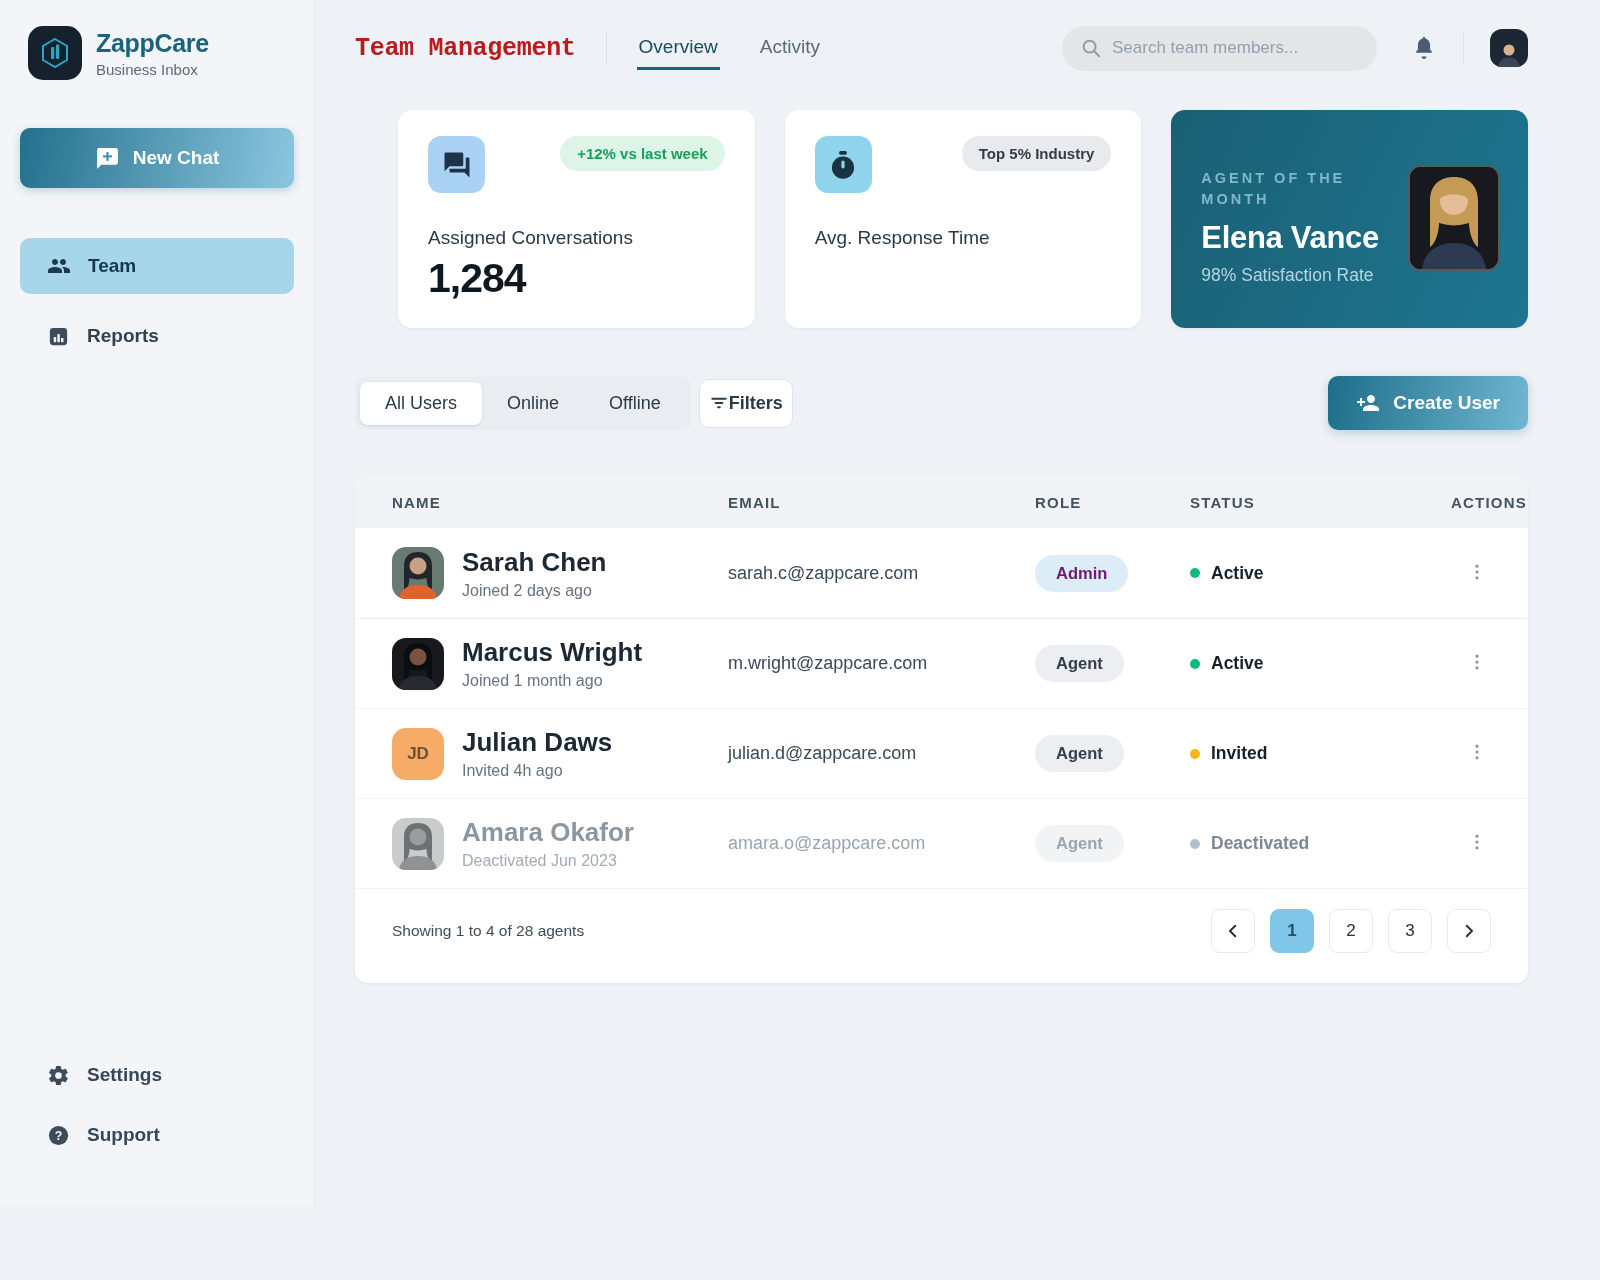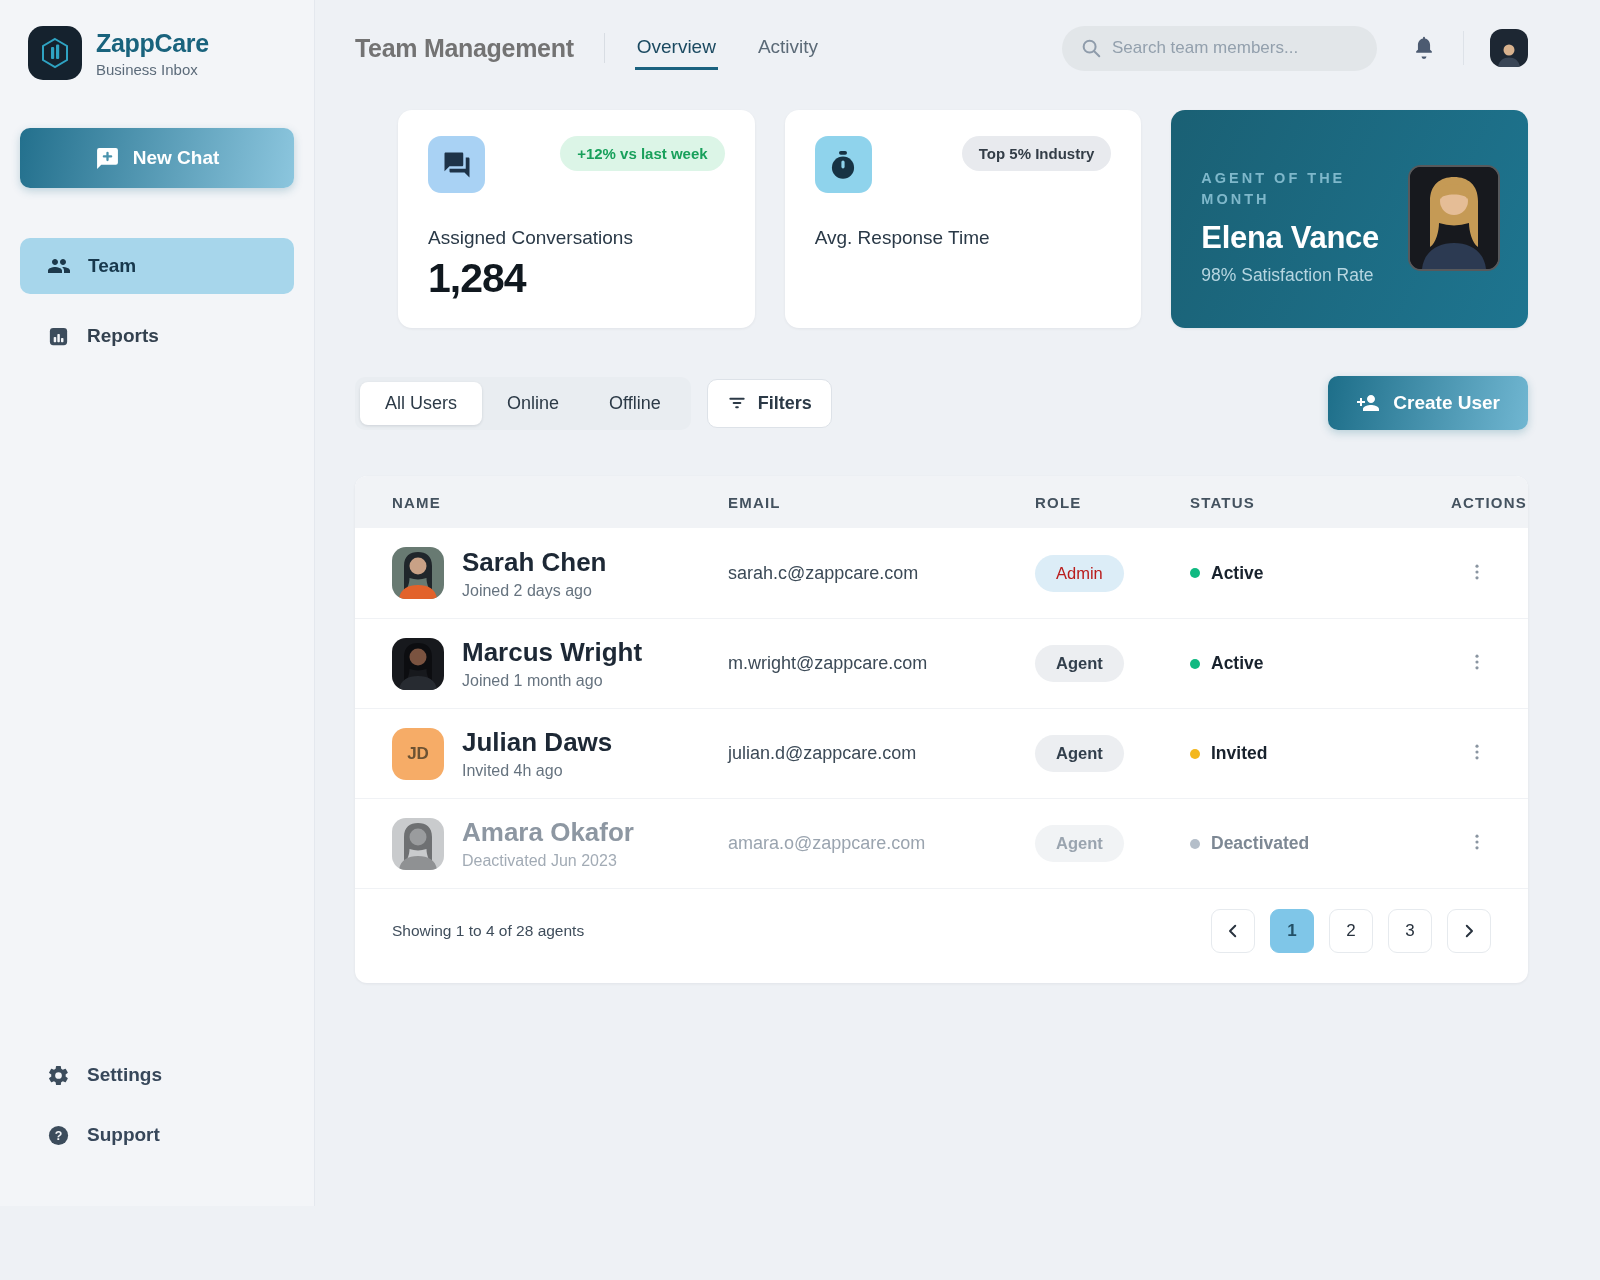--- a/index.html
+++ b/index.html
@@ -25,21 +25,21 @@
                margin-bottom:14px; }
   .side-item .ic { display:flex; color:#3c4c5c; }
   .side-item.active { background:#a7d6eb; color:#17384c; }
   .side-item.active .ic { color:#1d394b; }
   .side-footer { margin-top:auto; }
   .side-footer .side-item { height:50px; margin-bottom:10px; color:#37475a; }
 
   
   .main { flex:1; padding:16px 72px 0 40px; }
   .topbar { display:flex; align-items:center; height:64px; margin-bottom:30px; }
-  .page-title { font-size:25px; font-weight:700; color:#737373; letter-spacing:-.3px; margin-right:30px; }
+  .page-title { font-size:25px; font-weight:700; color:#b91c1c; letter-spacing:-.3px; margin-right:30px;font-family:Liberation Mono, monospace; }
   .vdiv { width:1px; height:30px; background:#d8dde3; }
   .tabs { display:flex; gap:38px; margin-left:30px; }
   .tab { font-size:19px; color:#5b6a77; cursor:pointer; padding:10px 2px 9px; border-bottom:3px solid transparent; }
   .tab.active { color:#1b4a61; border-bottom-color:#1b627f; font-weight:500; }
   .spacer { flex:1; }
   .search { width:315px; height:45px; background:#e2e6e9; border-radius:23px; display:flex;
             align-items:center; padding:0 18px; gap:10px; }
   .search svg { flex:none; }
   .search input { flex:1; border:none; background:transparent; outline:none; font-family:inherit;
                   font-size:17px; color:#33414f; }
@@ -71,23 +71,23 @@
   .agent-rate { margin-top:9px; font-size:17.5px; color:#b6d6e1; }
   .agent-photo { position:absolute; right:28px; top:55px; width:92px; height:106px; border-radius:13px;
                  border:2px solid rgba(255,255,255,.28); overflow:hidden; background:#17191e; }
 
   
   .toolbar { display:flex; align-items:center; margin-bottom:46px; }
   .segmented { background:#e9edf1; border-radius:10px; padding:5px; display:flex; }
   .segment { border:none; background:transparent; cursor:pointer; font-family:inherit;
              padding:11px 25px; font-size:18px; font-weight:400; color:#2c3a47; border-radius:8px; }
   .segment.active { background:#fff; font-weight:400; box-shadow:0 1px 3px rgba(16,24,40,.12); }
-  .filters-btn { margin-left:16px; background:#fff; border:1px solid #dde2e8; border-radius:10px;
-                 padding:13px 19px; font-family:inherit; font-size:18px; font-weight:600; color:#2c3a47;
-                 display:flex; align-items:center; gap:11px; cursor:pointer; }
+  .filters-btn { margin-left:8px; background:#fff; border:1px solid #dde2e8; border-radius:10px;
+                 padding:13px 9px; font-family:inherit; font-size:18px; font-weight:600; color:#2c3a47;
+                 display:flex; align-items:center; cursor:pointer; }
   .create-btn { margin-left:auto; border:none; cursor:pointer; border-radius:10px;
                 background:linear-gradient(100deg,#1d6e89 0%,#70b6d1 100%);
                 color:#fff; font-family:inherit; font-size:19px; font-weight:700;
                 padding:15px 28px; display:flex; align-items:center; gap:13px;
                 box-shadow:0 3px 8px rgba(29,110,137,.25); }
 
   
   .table-card { background:#fff; border-radius:12px; overflow:hidden; box-shadow:0 1px 3px rgba(16,24,40,.06); }
   .t-head, .t-row { display:grid; grid-template-columns:336px 307px 155px 1fr 40px; align-items:center;
                     padding:0 37px; }
@@ -98,21 +98,21 @@
   .t-row:first-of-type { border-top:none; }
   .cell-name { display:flex; align-items:center; gap:18px; }
   .avatar { width:52px; height:52px; border-radius:14px; overflow:hidden; flex:none;
             display:flex; align-items:center; justify-content:center; }
   .avatar.initials { font-size:17px; font-weight:700; color:#6c5233; }
   .p-name { font-size:26px; font-weight:700; color:#1d2835; }
   .p-meta { font-size:16px; color:#66737f; margin-top:4px; }
   .cell-email { font-size:18px; color:#3c4a57; }
   .pill { display:inline-block; padding:9px 21px; border-radius:19px; font-size:16.5px;
           font-weight:600; background:#eceef1; color:#323f4c; }
-  .pill.admin { background:#dcedf7; color:#b91c1c; font-weight:400; }
+  .pill.admin { background:#dcedf7; color:#701a75; font-weight:700; }
   .cell-status { display:flex; align-items:center; gap:11px; }
   .dot { width:10px; height:10px; border-radius:50%; }
   .dot.active { background:#10b981; }
   .dot.invited { background:#f3b71c; }
   .dot.deactivated { background:#b4bec9; }
   .status-label { font-size:17.5px; font-weight:700; color:#18222d; }
   .kebab { border:none; background:transparent; cursor:pointer; color:#8a95a1; justify-self:end;
            display:flex; padding:4px; }
   .t-row.deactivated .p-name { color:#8d97a2; }
   .t-row.deactivated .p-meta { color:#a2abb5; }

